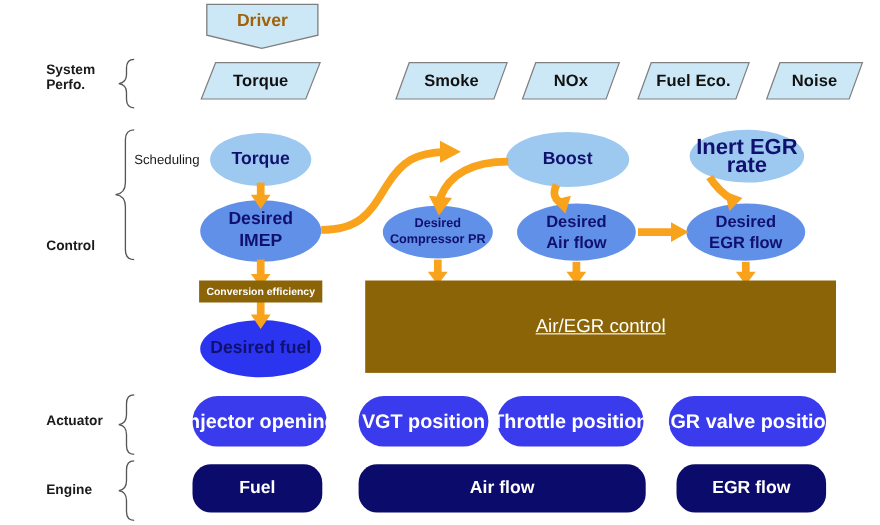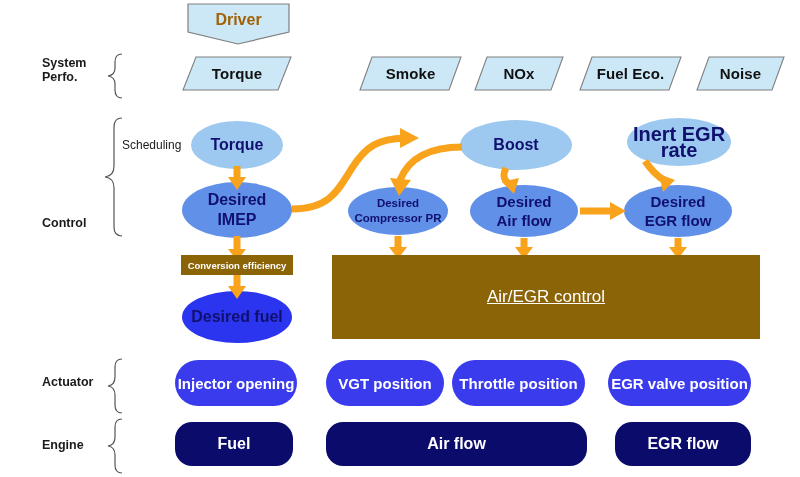--- a/index.html
+++ b/index.html
@@ -23,21 +23,21 @@
   .ell{display:flex;align-items:center;justify-content:center;text-align:center;
        border-radius:50%;color:#10106e;font-weight:bold;line-height:16px;}
 
   
   .brown{background:#8c6408;color:#ffffff;display:flex;align-items:center;
          justify-content:center;}
   .brown-big{font-size:17px;}
   .brown-small{font-size:9.5px;font-weight:bold;}
 
   
-  .pill{background:#3b3bee;color:#ffffff;font-weight:bold;font-size:15px;
+  .pill{background:#3b3bee;color:#ffffff;font-weight:bold;font-size:18px;
         border-radius:999px;display:flex;align-items:center;justify-content:center;
         white-space:nowrap;}
   .pill span{display:block;}
 
   
   .engbox{background:#0b0b6b;color:#ffffff;font-weight:bold;font-size:16px;
           border-radius:17px;display:flex;align-items:center;justify-content:center;}
 
   svg.layer{position:absolute;left:0;top:0;width:800px;height:477px;
             pointer-events:none;}

